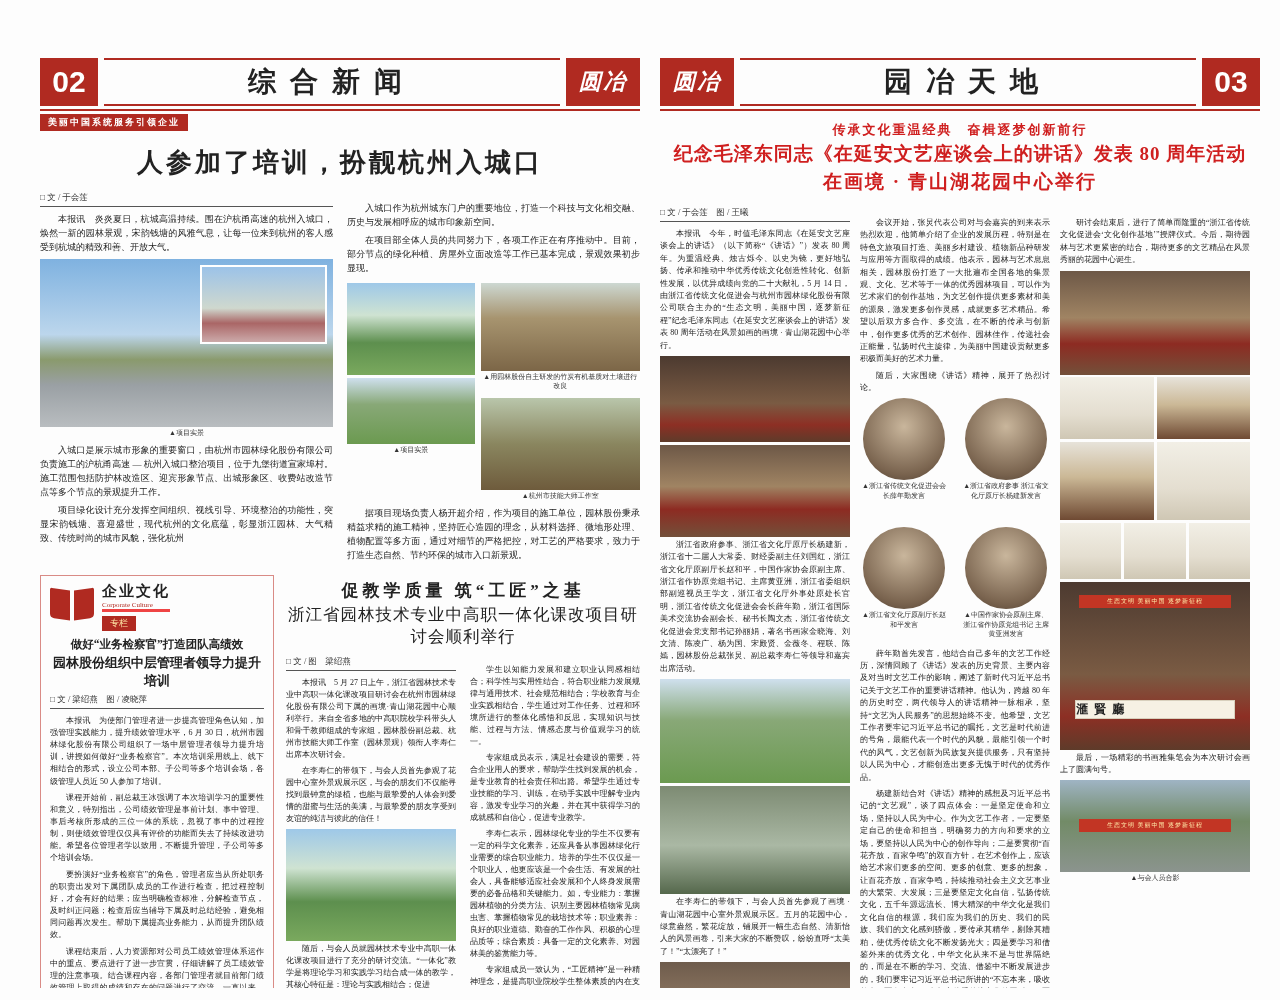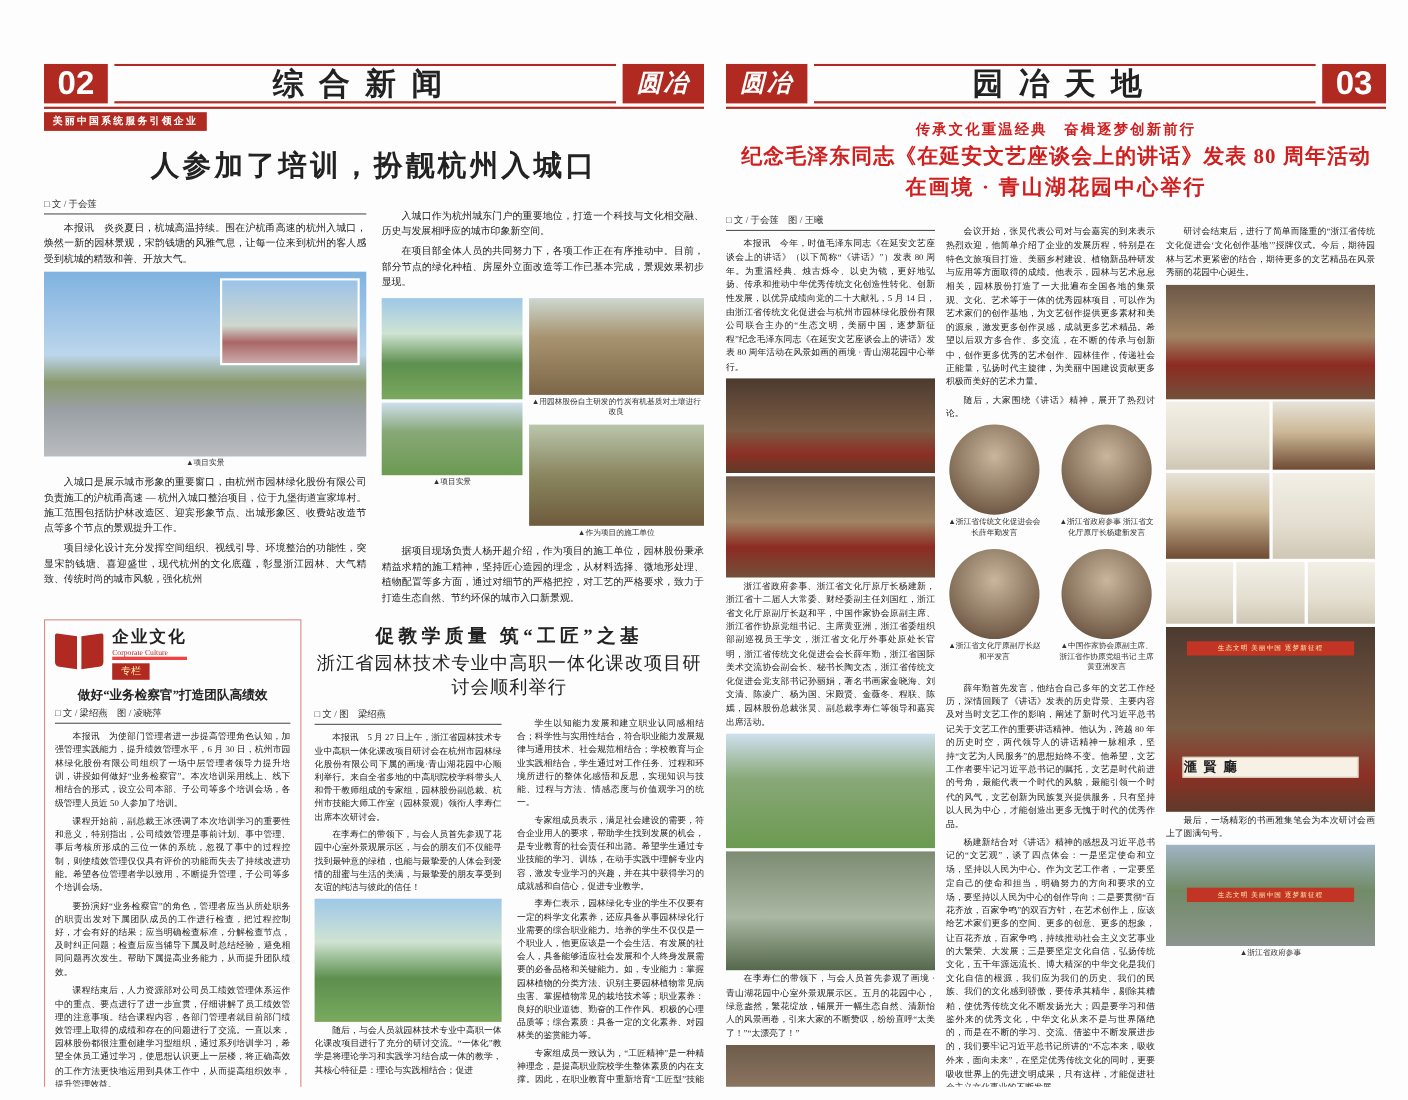--- a/index.html
+++ b/index.html
@@ -3,21 +3,21 @@
 <meta charset="utf-8">
 <style>
   html,body{margin:0;padding:0;background:#ffffff;}
   .canvas{position:relative;width:1280px;height:1000px;background:#fdfdfd;overflow:hidden;
           font-family:"Liberation Serif","DejaVu Serif",serif;color:#222;}
   .page{position:absolute;top:58px;width:600px;height:930px;overflow:hidden;background:#fdfdfd;}
   .page-left{left:40px;}
   .page-right{left:660px;}
 
   
-  .hdr{display:flex;align-items:stretch;height:36px;gap:6px;}
+  .hdr{display:flex;align-items:stretch;height:48px;gap:6px;}
   .redbox{background:#b02a21;color:#fff;display:flex;align-items:center;justify-content:center;}
   .pnum{width:58px;font-size:30px;font-family:"Liberation Sans",sans-serif;font-weight:bold;}
   .titlebar{flex:1;border-top:2px solid #b02a21;border-bottom:2px solid #b02a21;
             display:flex;align-items:center;justify-content:center;font-size:28px;font-weight:bold;letter-spacing:14px;}
   .logo{width:74px;font-size:22px;font-style:italic;font-weight:bold;letter-spacing:2px;}
   .hdr-rule{height:2px;background:#b02a21;margin-top:3px;}
   .tagline{display:inline-block;background:#b02a21;color:#fff;font-size:9px;font-weight:bold;
            padding:2px 8px;margin-top:3px;letter-spacing:2px;}
 
   
@@ -72,21 +72,21 @@
 
   .midcol{flex:1;min-width:0;}
   .art-h1{font-size:17px;font-weight:bold;text-align:center;letter-spacing:4px;margin:4px 0 0;}
   .art-h2{font-size:16.5px;font-weight:normal;text-align:center;letter-spacing:1px;margin:2px 0 4px;}
 
   
   .kicker{color:#cf1f1f;font-size:13px;font-weight:bold;text-align:center;letter-spacing:2px;margin:10px 0 2px;}
   .rh1{color:#cf1f1f;font-size:19px;font-weight:bold;text-align:center;letter-spacing:1px;margin:2px 0;}
   .rh2{color:#cf1f1f;font-size:19px;font-weight:bold;text-align:center;letter-spacing:2px;margin:0 0 8px;}
   .page-right p.t{font-size:8px;line-height:1.55;}
-  .speakers{display:flex;flex-wrap:wrap;gap:4px 6px;justify-content:space-between;margin:2px 0;}
+  .speakers{display:flex;flex-wrap:wrap;gap:20px 6px;justify-content:space-between;margin:2px 0;}
   .speaker{width:88px;text-align:center;}
   .speaker .circle{width:82px;height:82px;margin:0 auto;}
   .collage{display:flex;flex-wrap:wrap;gap:3px;}
   .collage .ph{flex:1 1 45%;margin:0;}
   .paint-strip{display:flex;gap:3px;margin:3px 0;}
   .paint-strip .ph{margin:0;flex:1;}
 </style>
 </head>
 <body>
 
@@ -120,39 +120,40 @@
         <div style="display:flex;gap:6px">
           <div style="flex:1">
             <div class="ph ph-green" style="height:92px"></div>
             <div class="ph ph-lawn" style="height:66px"></div>
             <div class="cap">▲项目实景</div>
           </div>
           <div style="flex:1.25">
             <div class="ph ph-soil" style="height:88px"></div>
             <div class="cap">▲用园林股份自主研发的竹炭有机基质对土壤进行改良</div>
             <div class="ph ph-trees" style="height:92px"></div>
-            <div class="cap">▲作为项目的施工单位</div>
+            <div class="cap">▲杭州市技能大师工作室</div>
           </div>
         </div>
         <p class="t">据项目现场负责人杨开超介绍，作为项目的施工单位，园林股份秉承精益求精的施工精神，坚持匠心造园的理念，从材料选择、微地形处理、植物配置等多方面，通过对细节的严格把控，对工艺的严格要求，致力于打造生态自然、节约环保的城市入口新景观。</p>
       </div>
     </div>
 
     <div class="bottomrow">
 
       <aside class="culture small">
         <div class="cult-head">
           <div class="book"></div>
           <div>
             <div class="cult-title-cn">企业文化</div>
             <div class="cult-title-en">Corporate Culture</div>
             <div class="cult-col-badge">专栏</div>
           </div>
         </div>
         <div class="cult-h1">做好“业务检察官”打造团队高绩效</div>
+        <div class="cult-h2">园林股份组织中层管理者领导力提升培训</div>
         <div class="byline">□ 文 / 梁绍燕　图 / 凌晓萍</div>
         <p class="t">本报讯　为使部门管理者进一步提高管理角色认知，加强管理实践能力，提升绩效管理水平，6 月 30 日，杭州市园林绿化股份有限公司组织了一场中层管理者领导力提升培训，讲授如何做好“业务检察官”。本次培训采用线上、线下相结合的形式，设立公司本部、子公司等多个培训会场，各级管理人员近 50 人参加了培训。</p>
         <p class="t">课程开始前，副总裁王冰强调了本次培训学习的重要性和意义，特别指出，公司绩效管理是事前计划、事中管理、事后考核所形成的三位一体的系统，忽视了事中的过程控制，则使绩效管理仅仅具有评价的功能而失去了持续改进功能。希望各位管理者学以致用，不断提升管理，子公司等多个培训会场。</p>
         <p class="t">要扮演好“业务检察官”的角色，管理者应当从所处职务的职责出发对下属团队成员的工作进行检查，把过程控制好，才会有好的结果；应当明确检查标准，分解检查节点，及时纠正问题；检查后应当辅导下属及时总结经验，避免相同问题再次发生。帮助下属提高业务能力，从而提升团队绩效。</p>
         <p class="t">课程结束后，人力资源部对公司员工绩效管理体系运作中的重点、要点进行了进一步宣贯，仔细讲解了员工绩效管理的注意事项。结合课程内容，各部门管理者就目前部门绩效管理上取得的成绩和存在的问题进行了交流。一直以来，园林股份都很注重创建学习型组织，通过系列培训学习，希望全体员工通过学习，使思想认识更上一层楼，将正确高效的工作方法更快地运用到具体工作中，从而提高组织效率，提升管理效益。</p>
 
       </aside>
 
       <div class="midcol small">
         <div class="art-h1">促教学质量 筑“工匠”之基</div>
@@ -245,17 +246,17 @@
           <div class="ph ph-paper" style="height:56px"></div>
         </div>
         <div class="ph ph-venue" style="height:168px">
           <div class="ph-banner">生态文明 美丽中国 逐梦新征程</div>
           <div class="ph-scroll">滙賢廳</div>
         </div>
         <p class="t">最后，一场精彩的书画雅集笔会为本次研讨会画上了圆满句号。</p>
         <div class="ph ph-group" style="height:92px">
           <div class="ph-banner" style="top:42%">生态文明 美丽中国 逐梦新征程</div>
         </div>
-        <div class="cap">▲浙江省政府参事</div>
+        <div class="cap">▲与会人员合影</div>
       </div>
     </div>
   </div>
 </div>
 
 </body></html>

